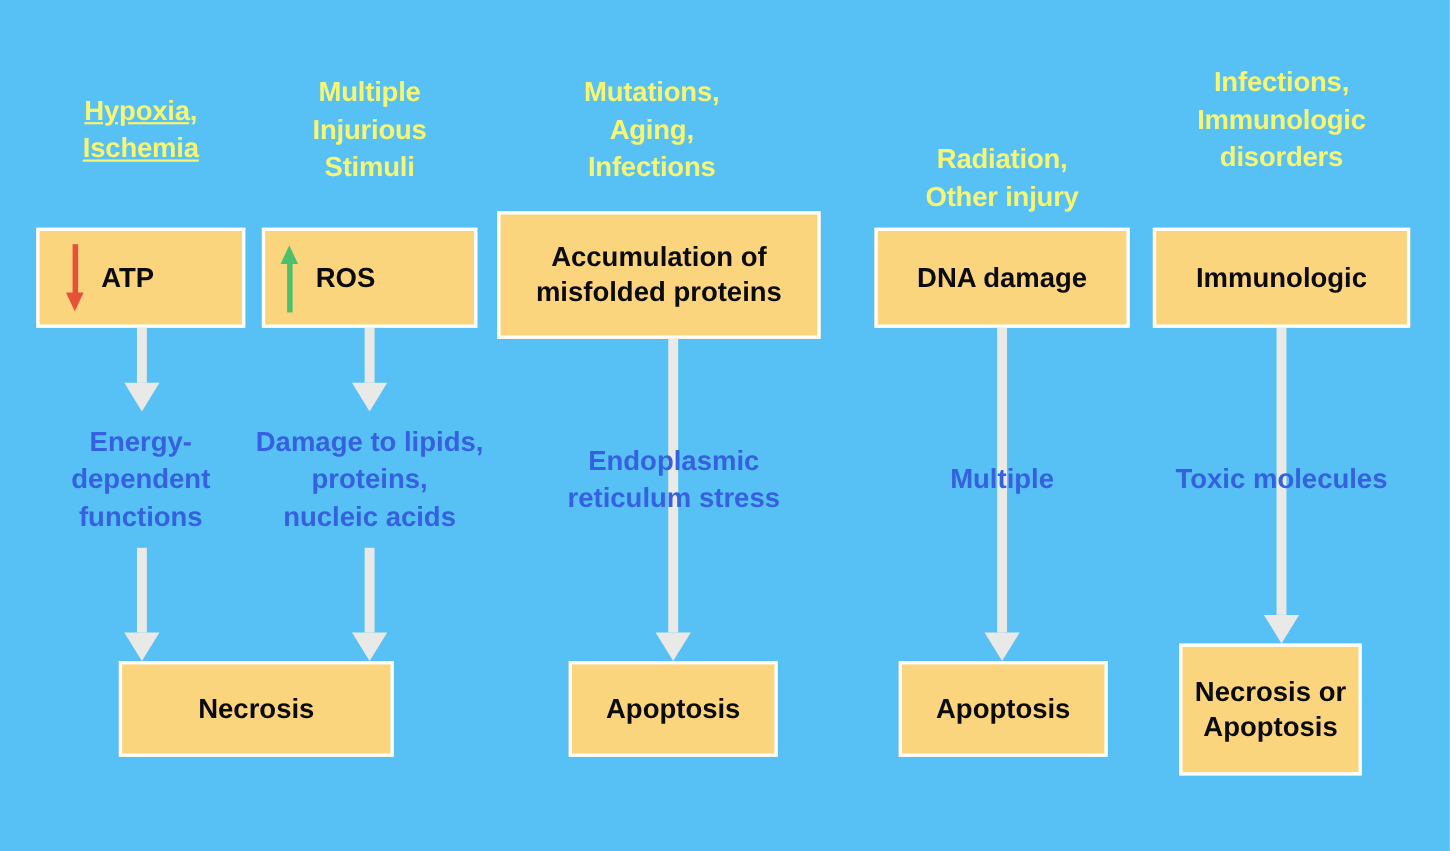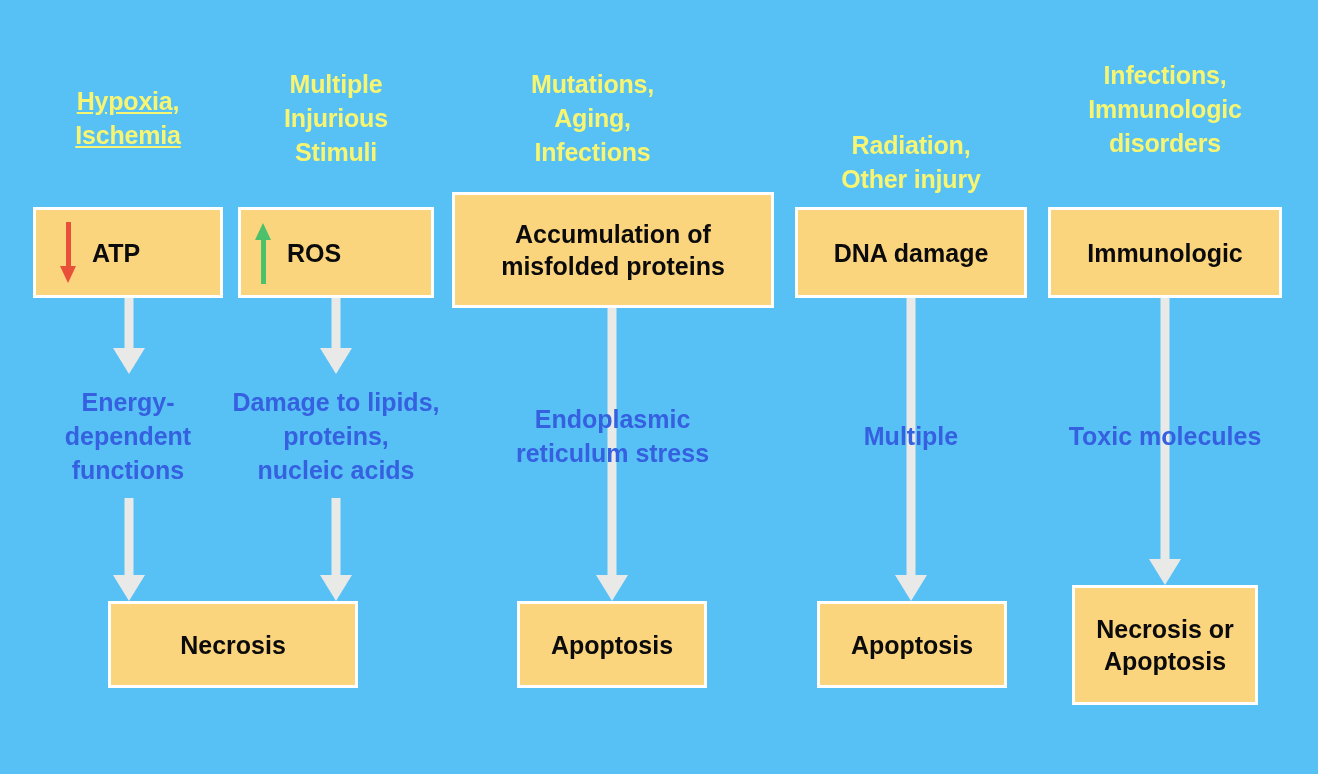--- a/index.html
+++ b/index.html
@@ -139,21 +139,21 @@
     <span class="box-label">ATP</span>
   </div>
 
   <div class="box with-arrow" style="left:238px; top:207px; width:196px; height:91px;padding-left:12px;">
     <span class="inline-arrow up">
       <span class="shaft"></span><span class="head"></span>
     </span>
     <span class="box-label">ROS</span>
   </div>
 
-  <div class="box" style="left:452px; top:192px; width:322px; height:116px;">
+  <div class="box" style="left:452px; top:192px; width:294px; height:116px;">
     <span class="box-label">Accumulation of
 misfolded proteins</span>
   </div>
 
   <div class="box" style="left:795px; top:207px; width:232px; height:91px;">
     <span class="box-label">DNA damage</span>
   </div>
 
   <div class="box" style="left:1048px; top:207px; width:234px; height:91px;">
     <span class="box-label">Immunologic</span>
@@ -206,18 +206,18 @@
   </div>
 
   <div class="box" style="left:517px; top:601px; width:190px; height:87px;">
     <span class="box-label">Apoptosis</span>
   </div>
 
   <div class="box" style="left:817px; top:601px; width:190px; height:87px;">
     <span class="box-label">Apoptosis</span>
   </div>
 
-  <div class="box" style="left:1072px; top:585px; width:186px; height:120px;">
+  <div class="box" style="left:1072px; top:585px; width:166px; height:120px;">
     <span class="box-label">Necrosis or
 Apoptosis</span>
   </div>
 
 </div>
 
 </body></html>

